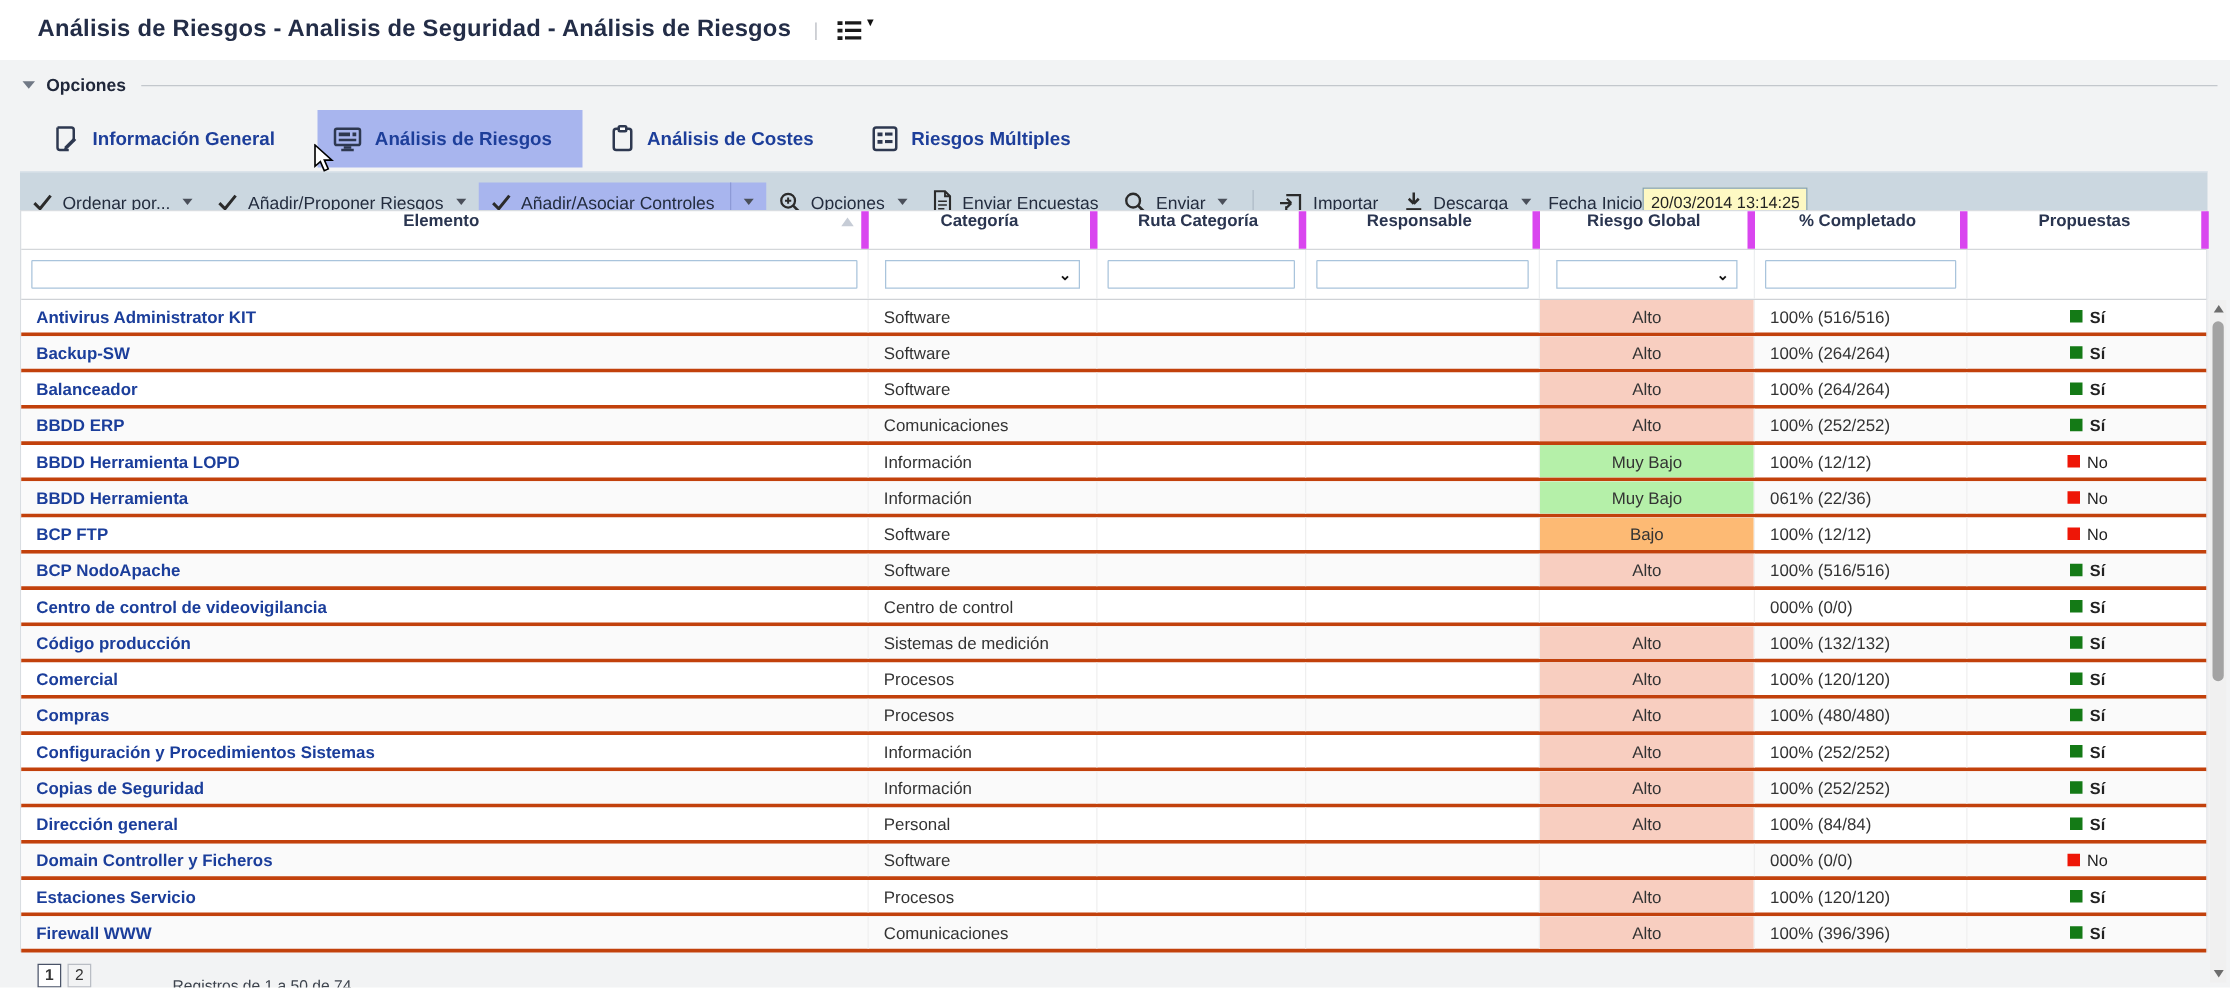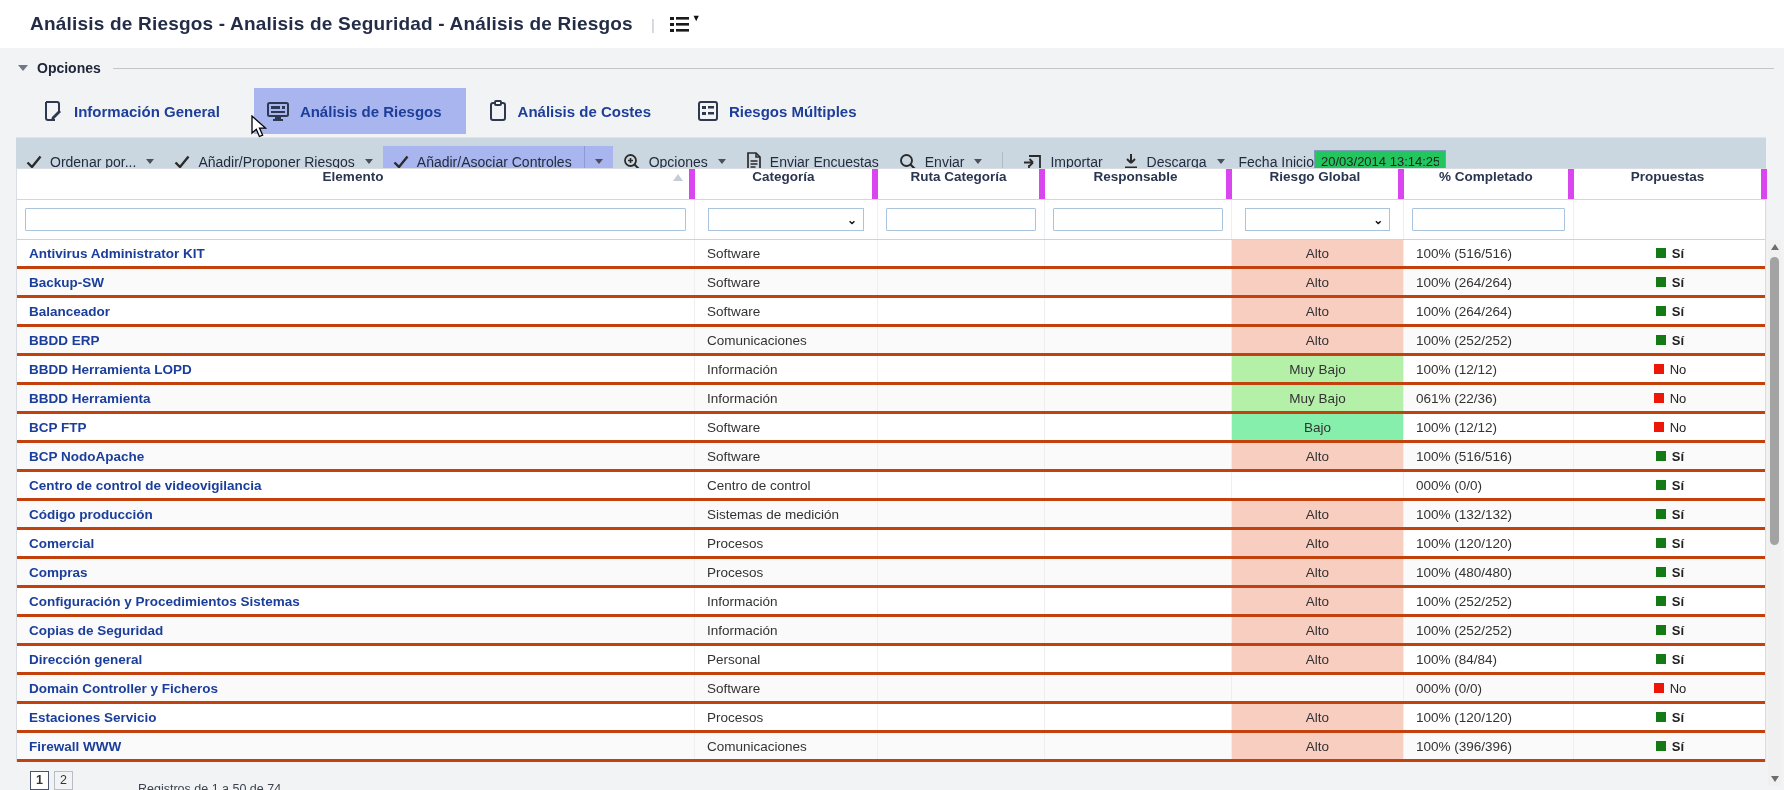--- a/index.html
+++ b/index.html
@@ -29,21 +29,21 @@
   
   .toolbar { position:absolute; top:137px; left:16px; width:1750px; height:48px; background:#cbd7e0; border-top:1px solid #dde5eb; display:flex; align-items:center; }
   .tbtn { display:flex; align-items:center; gap:8px; padding:0 10px; height:31px; cursor:pointer; white-space:nowrap; }
   .tbtn .tlabel { font-size:14px; color:#232c3e; }
   .tbtn.highlight { background:#a8b5ee; }
   .caret-down { width:0; height:0; border-left:4px solid transparent; border-right:4px solid transparent; border-top:5px solid #4a4f5a; margin-left:2px; }
   .tbtn.highlight .caret-seg { border-left:1px solid #8d9ad6; align-self:stretch; display:flex; align-items:center; padding-left:8px; margin-left:4px; }
   .toolbar-sep { width:1px; height:20px; background:#aebbc6; margin:0 10px; }
   .fecha-group { display:flex; align-items:center; margin-left:4px; }
   .fecha-label { font-size:14px; color:#232c3e; white-space:nowrap; }
-  .fecha-input { width:132px; height:24px; border:1px solid #7f9db9; background:#22c55e; font-size:13px; font-family:"Liberation Sans",sans-serif; color:#222; padding:0 6px; }
+  .fecha-input { width:132px; height:24px; border:1px solid #7f9db9; background:#fef9c3; font-size:13px; font-family:"Liberation Sans",sans-serif; color:#222; padding:0 6px; }
   
   .table-area { position:absolute; top:168px; left:16px; width:1750px; background:#fff; --cols:678px 183px 167px 187px 172px 170px 193px; border:1px solid #d9dde1; border-bottom:none; }
   .thead { display:grid; grid-template-columns:var(--cols); height:31px; border-bottom:1px solid #d4d7da; position:relative; }
   .th { display:flex; align-items:flex-start; justify-content:center; font-size:13.5px; font-weight:bold; color:#2a3550; border-right:6px solid #d946ef; position:relative; white-space:nowrap; }
   .sort-arrow { position:absolute; right:6px; top:5px; width:0; height:0; border-left:5px solid transparent; border-right:5px solid transparent; border-bottom:7px solid #c6ccd6; }
   .filter-row { display:grid; grid-template-columns:var(--cols); height:40px; border-bottom:1px solid #cfd2d6; }
   .fcell { display:flex; align-items:center; justify-content:center; border-right:1px solid #eceef0; padding:0 8px; }
   .fcell input[type=text] { width:100%; height:23px; border:1px solid #a9c4dc; border-radius:1px; font-family:"Liberation Sans",sans-serif; font-size:13px; padding:0 5px; background:#fff; }
   .fcell .fselect { width:94%; height:23px; border:1px solid #a9c4dc; background:#fff; display:flex; align-items:center; justify-content:flex-end; padding-right:6px; cursor:pointer; }
   .chev { font-size:12px; color:#111; font-weight:bold; line-height:10px; }
@@ -382,21 +382,21 @@
         </div>
       </div>
       <div class="trow">
         <div class="cell c-elemento">
           <a href="#">BCP FTP</a>
         </div>
         <div class="cell">Software</div>
         <div class="cell"></div>
         <div class="cell"></div>
         <div class="cell c-riesgo">
-          <span class="risk-fill" style="background:#86efac">Bajo</span>
+          <span class="risk-fill" style="background:#fdba74">Bajo</span>
         </div>
         <div class="cell">100% (12/12)</div>
         <div class="cell c-prop">
           <span class="sq" style="background:#ee1607"></span>
           <span class="prop-txt ">No</span>
         </div>
       </div>
       <div class="trow even">
         <div class="cell c-elemento">
           <a href="#">BCP NodoApache</a>

